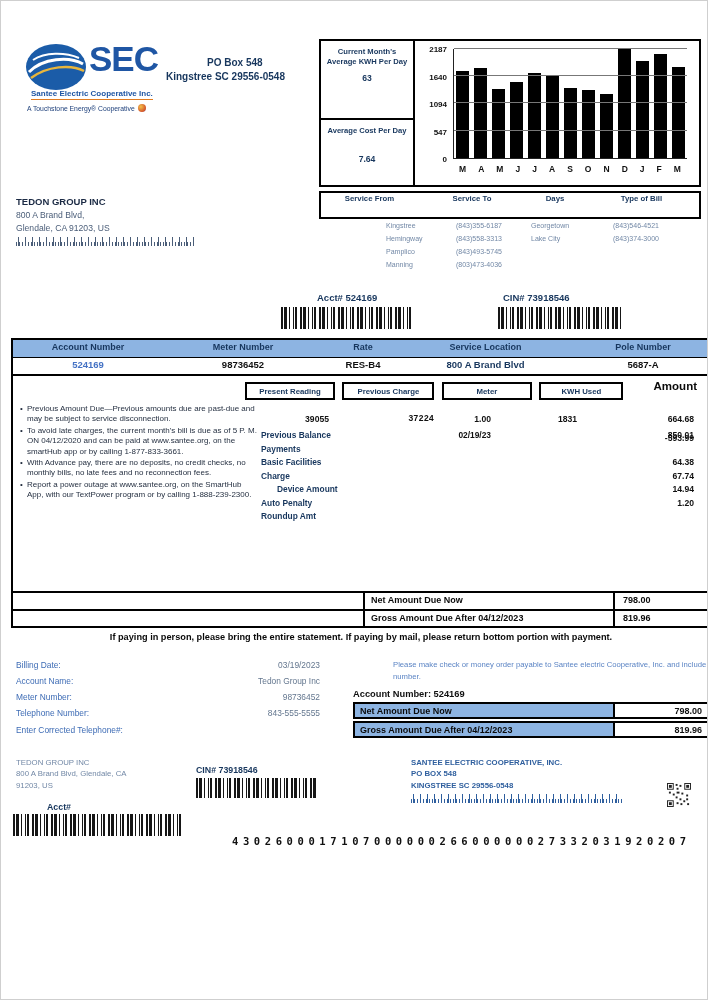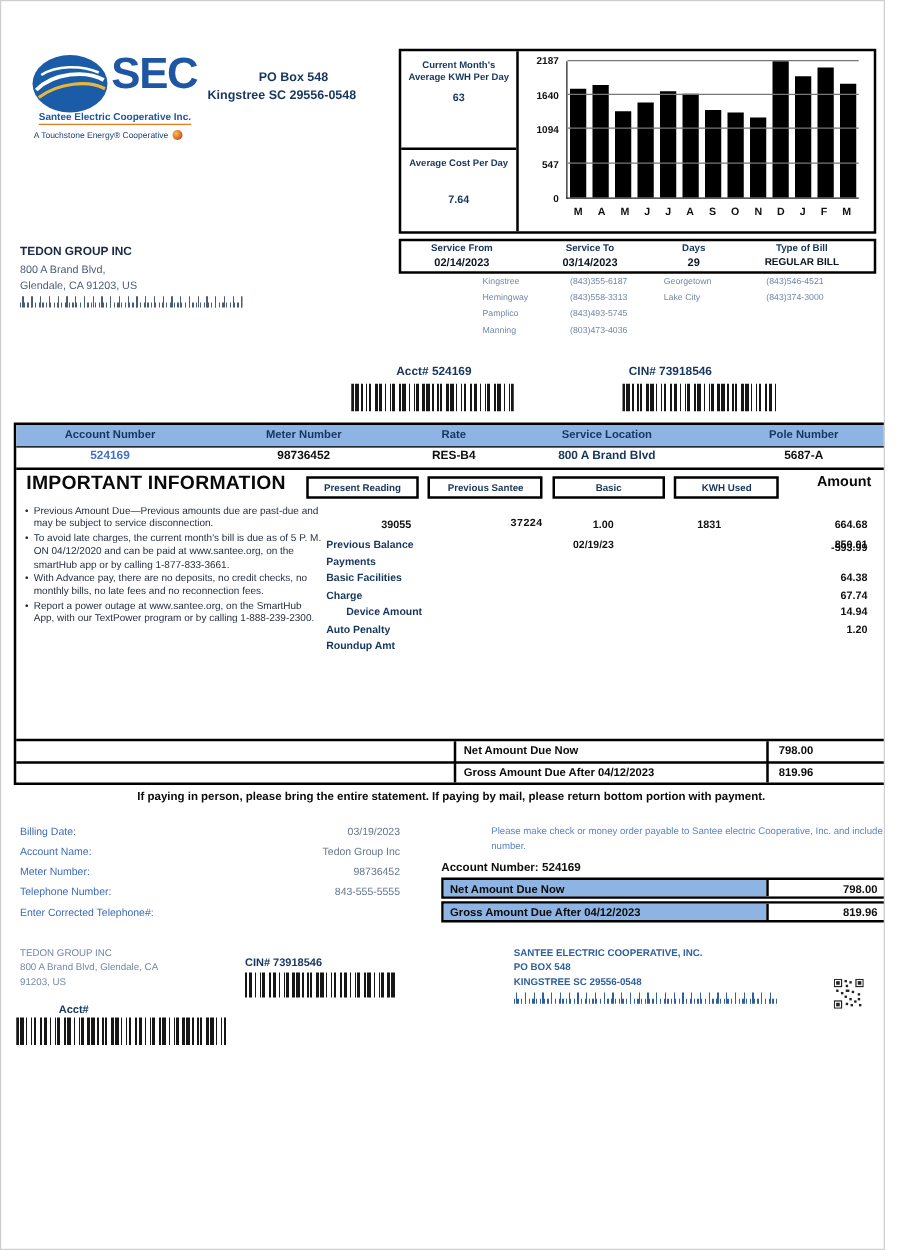--- a/index.html
+++ b/index.html
@@ -154,26 +154,20 @@
   <div class="abs" style="left:15px;top:222px;font-size:8.6px;color:#4A5D78;">Glendale, CA 91203, US</div>
   <div class="abs postnet" style="left:15px;top:236px;width:178px;color:#4A5D78;"></div>
 
   <div class="abs" id="service-box">
     <div class="svc-row" style="top:1px;">
       <span class="svc-c svc-h" style="width:97px;">Service From</span>
       <span class="svc-c svc-h" style="width:108px;">Service To</span>
       <span class="svc-c svc-h" style="width:58px;">Days</span>
       <span class="svc-c svc-h" style="width:115px;">Type of Bill</span>
     </div>
-    <div class="svc-row" style="top:12px;">
-      <span class="svc-c svc-v" style="width:97px;">02/14/2023</span>
-      <span class="svc-c svc-v" style="width:108px;">03/14/2023</span>
-      <span class="svc-c svc-v" style="width:58px;">29</span>
-      <span class="svc-c svc-v" style="width:115px;font-size:8px;">REGULAR BILL</span>
-    </div>
   </div>
 
   <div class="abs office" style="left:385px;top:221px;">Kingstree</div>
   <div class="abs office" style="left:455px;top:221px;">(843)355-6187</div>
   <div class="abs office" style="left:530px;top:221px;">Georgetown</div>
   <div class="abs office" style="left:612px;top:221px;">(843)546-4521</div>
   <div class="abs office" style="left:385px;top:234px;">Hemingway</div>
   <div class="abs office" style="left:455px;top:234px;">(843)558-3313</div>
   <div class="abs office" style="left:530px;top:234px;">Lake City</div>
   <div class="abs office" style="left:612px;top:234px;">(843)374-3000</div>
@@ -196,26 +190,25 @@
       <span class="th" style="left:570px;width:120px;">Pole Number</span>
     </div>
     <div class="tvals">
       <span class="td" style="left:0;width:150px;color:#4472C4;">524169</span>
       <span class="td" style="left:150px;width:160px;color:#101010;">98736452</span>
       <span class="td" style="left:315px;width:70px;color:#101010;">RES-B4</span>
       <span class="td" style="left:390px;width:165px;color:#17365D;">800 A Brand Blvd</span>
       <span class="td" style="left:570px;width:120px;color:#101010;">5687-A</span>
     </div>
 
-    <div class="abs" style="left:8px;top:38px;font-size:15.5px;font-weight:bold;color:#0a0a0a;letter-spacing:0.2px;">IMPORTANT INFORMATION</div>
 
     <div class="abs" style="left:232px;top:40px;">
       <span class="rd-box" style="width:90px;">Present Reading</span>
-      <span class="rd-box" style="width:92px;">Previous Santee</span>
-      <span class="rd-box" style="width:90px;">Basic</span>
+      <span class="rd-box" style="width:92px;">Previous Charge</span>
+      <span class="rd-box" style="width:90px;">Meter</span>
       <span class="rd-box" style="width:84px;">KWH Used</span>
     </div>
     <div class="abs" style="right:12px;top:40px;font-size:11.5px;font-weight:bold;color:#0a0a0a;">Amount</div>
 
     <div class="bullets">
       <div class="bullet">Previous Amount Due—Previous amounts due are past-due and may be subject to service disconnection.</div>
       <div class="bullet">To avoid late charges, the current month's bill is due as of 5 P. M. ON 04/12/2020 and can be paid at www.santee.org, on the smartHub app or by calling 1-877-833-3661.</div>
       <div class="bullet">With Advance pay, there are no deposits, no credit checks, no monthly bills, no late fees and no reconnection fees.</div>
       <div class="bullet">Report a power outage at www.santee.org, on the SmartHub App, with our TextPower program or by calling 1-888-239-2300.</div>
     </div>
@@ -321,14 +314,15 @@
         <rect x="19" y="1" width="5" height="5"></rect>
         <rect x="1" y="19" width="5" height="5"></rect>
       </g>
     <g fill="#222">
         <rect x="2" y="2" width="3" height="3"></rect>
         <rect x="20" y="2" width="3" height="3"></rect>
         <rect x="2" y="20" width="3" height="3"></rect>
       </g>
   </svg>
 
+  <div class="abs ocr" style="left:231px;top:834px;">430260001710700000026600000027332031920207</div>
 
 </div>
 
 </body></html>

